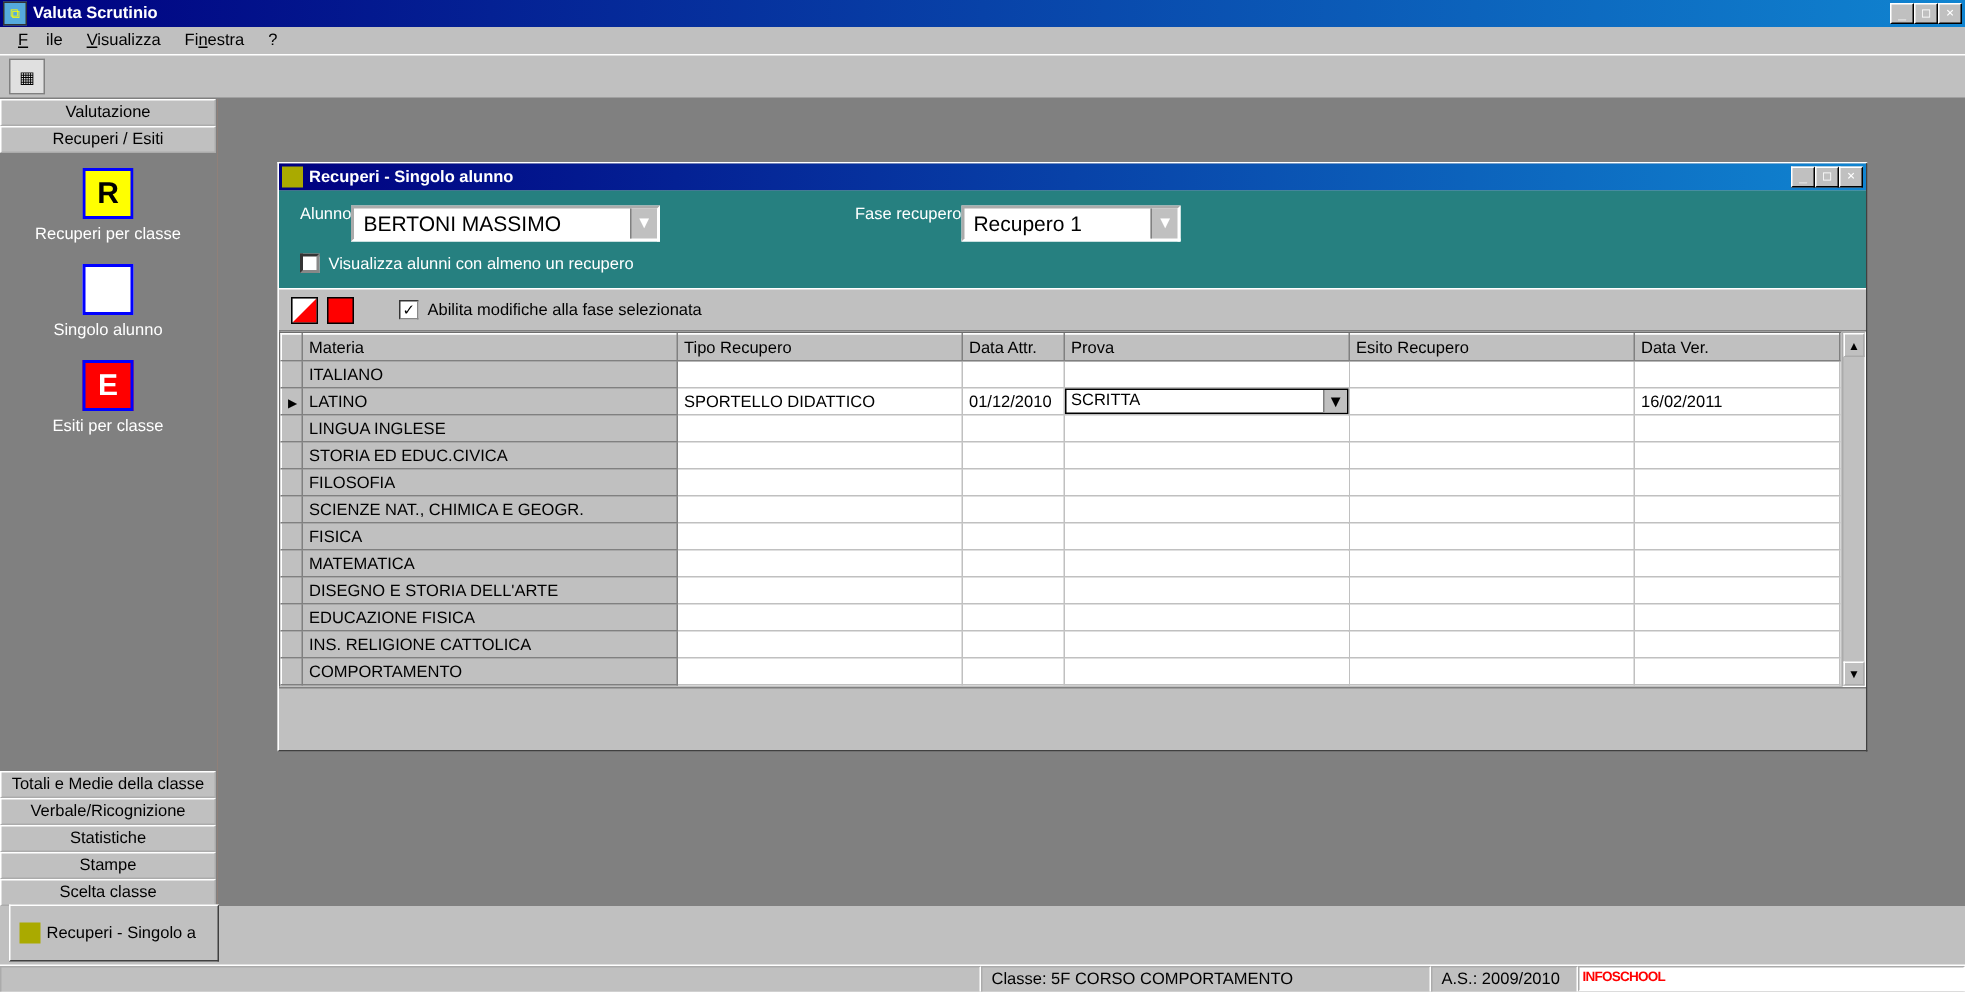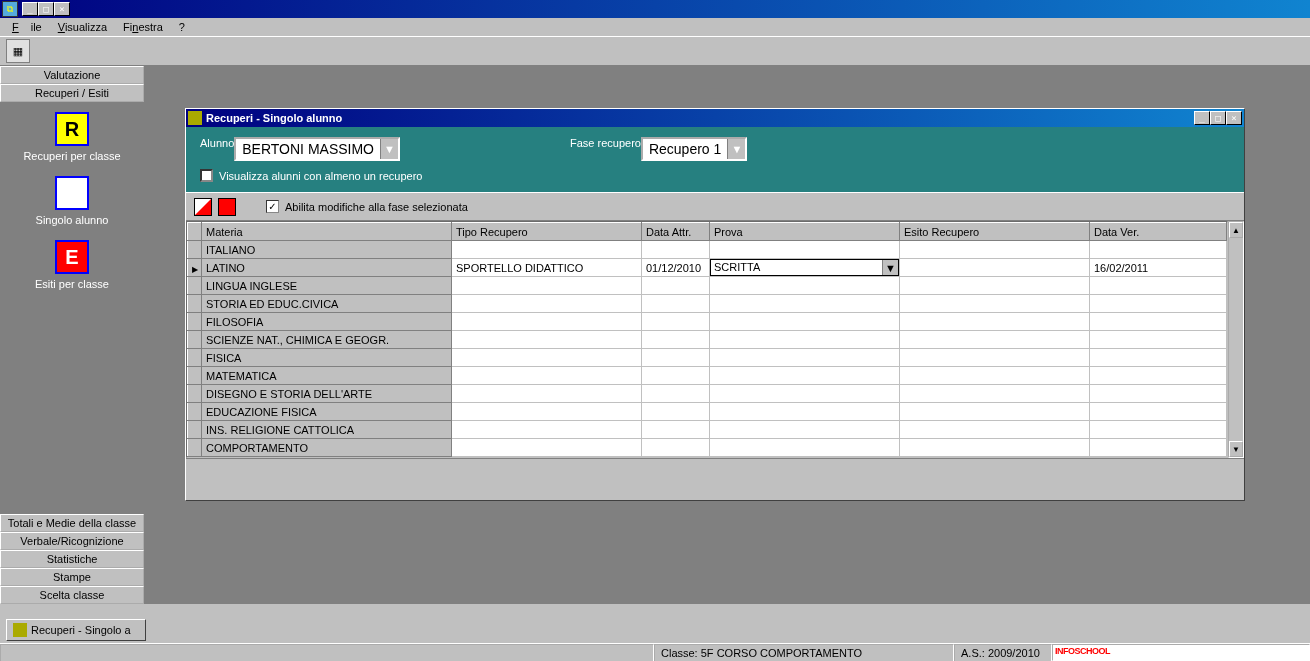--- a/index.html
+++ b/index.html
@@ -36,21 +36,21 @@
 .content { flex:1; background:#808080; position:relative; padding:42px 46px 0 40px; }
 
 
 .dialog { width: 1060px; background:#c0c0c0; border:1px solid #fff; border-right-color:#404040; border-bottom-color:#404040; }
 .dlg-title { height: 18px; background: linear-gradient(to right, #000080, #1084d0); display:flex; align-items:center; color:#fff; padding:0 2px; }
 .dlg-title .icon { width:14px; height:14px; background:#aa0; margin-right:4px; }
 .teal-panel { background:#268080; padding:10px 14px 10px 14px; color:#fff; }
 .teal-row { display:flex; gap: 20px; align-items:flex-end; }
 .tp-field { display:flex; flex-direction:row; }
 .tp-label { color:#fff; margin-bottom:3px; }
-.combo { display:flex; height:24px; border:2px inset #fff; background:#fff; }
+.combo { display:flex; height:24px; border:2px inset #fff; background:#fff;gap:40px; }
 .combo .txt { flex:1; padding:2px 6px; color:#000; font-size:14px; }
 .combo .arrow { width:18px; background:#c0c0c0; border-left:1px solid #808080; display:flex; align-items:center; justify-content:center; cursor:pointer; }
 .chk-row { margin-top:8px; display:flex; align-items:center; gap:6px; }
 .chk { width:13px; height:13px; background:#fff; border:2px inset #888; }
 
 .grey-bar { background:#c0c0c0; height:28px; display:flex; align-items:center; padding:0 8px; gap:6px; border-top:1px solid #fff; }
 .sq { width:18px; height:18px; border:1px solid #000; display:inline-block; }
 .sq.red1 { background: linear-gradient(135deg, #fff 49%, #f00 51%); }
 .sq.red2 { background:#f00; }
 .chk2 { width:13px; height:13px; background:#fff; border:1px inset #888; display:flex; align-items:center; justify-content:center; font-size:10px; color:#000; }
@@ -68,34 +68,35 @@
 .prova-combo { position:absolute; inset:0; border:1px solid #000; display:flex; background:#fff; }
 .prova-combo .txt { flex:1; padding:1px 3px; }
 .prova-combo .ar { width:16px; background:#c0c0c0; border-left:1px solid #808080; display:flex; align-items:center; justify-content:center; }
 .scroll-col { width:16px; background:#c0c0c0; border:1px inset #fff; position:relative; }
 .scroll-col .up, .scroll-col .down { position:absolute; left:0; right:0; height:16px; background:#c0c0c0; border:1px outset #fff; display:flex; align-items:center; justify-content:center; font-size:8px; }
 .scroll-col .up { top:0; }
 .scroll-col .down { bottom:0; }
 .grid-footer { height:42px; background:#c0c0c0; border-top:1px solid #808080; }
 
 
-.tasktab { position:absolute; left:6px; bottom:20px; height:22px; background:#c0c0c0; border:1px solid #fff; border-right-color:#404040; border-bottom-color:#404040; padding:2px 6px; display:flex; align-items:center; gap:4px; width:140px; }
+.tasktab { position:absolute; left:6px; bottom:20px; height:38px; background:#c0c0c0; border:1px solid #fff; border-right-color:#404040; border-bottom-color:#404040; padding:2px 6px; display:flex; align-items:center; gap:4px; width:140px; }
 .tasktab .ic { width:14px; height:14px; background:#aa0; }
 
 
 .statusbar { position:absolute; left:0; right:0; bottom:0; height:18px; background:#c0c0c0; border-top:1px solid #fff; display:flex; }
 .status-cell { border:1px inset #fff; padding:1px 6px; height:18px; display:flex; align-items:center; }
 .status-cell.wide { flex:0 0 654px; }
 .logo { background:#fff; color:#f00; font-weight:bold; font-size:9px; letter-spacing:-0.5px; padding:1px 2px; border:1px inset #fff;}
 </style>
 </head>
 <body>
 
 <div class="titlebar">
   <div class="icon">⧉</div>
+  <div class="title">Valuta Scrutinio</div>
   <div class="win-btns">
     <div class="win-btn">_</div>
     <div class="win-btn">□</div>
     <div class="win-btn">×</div>
   </div>
 </div>
 
 <div class="menubar">
   <span><u>F</u><span></span>ile</span>
   <span><u>V</u>isualizza</span>

